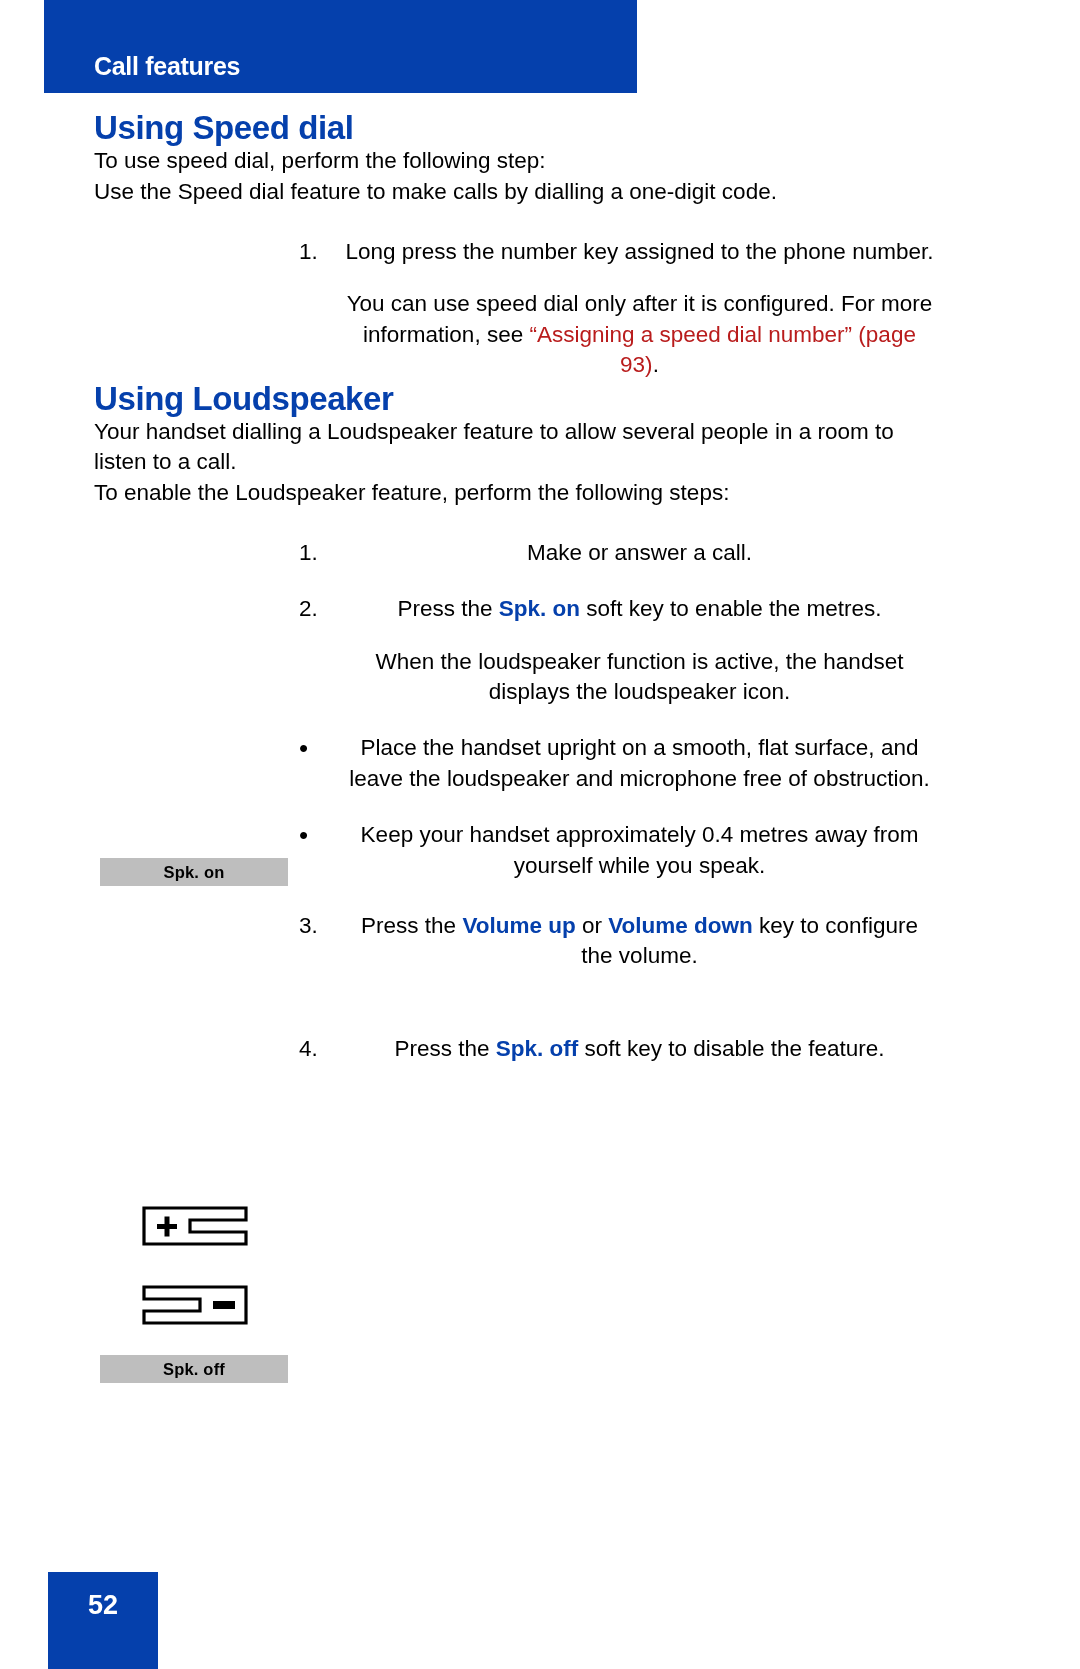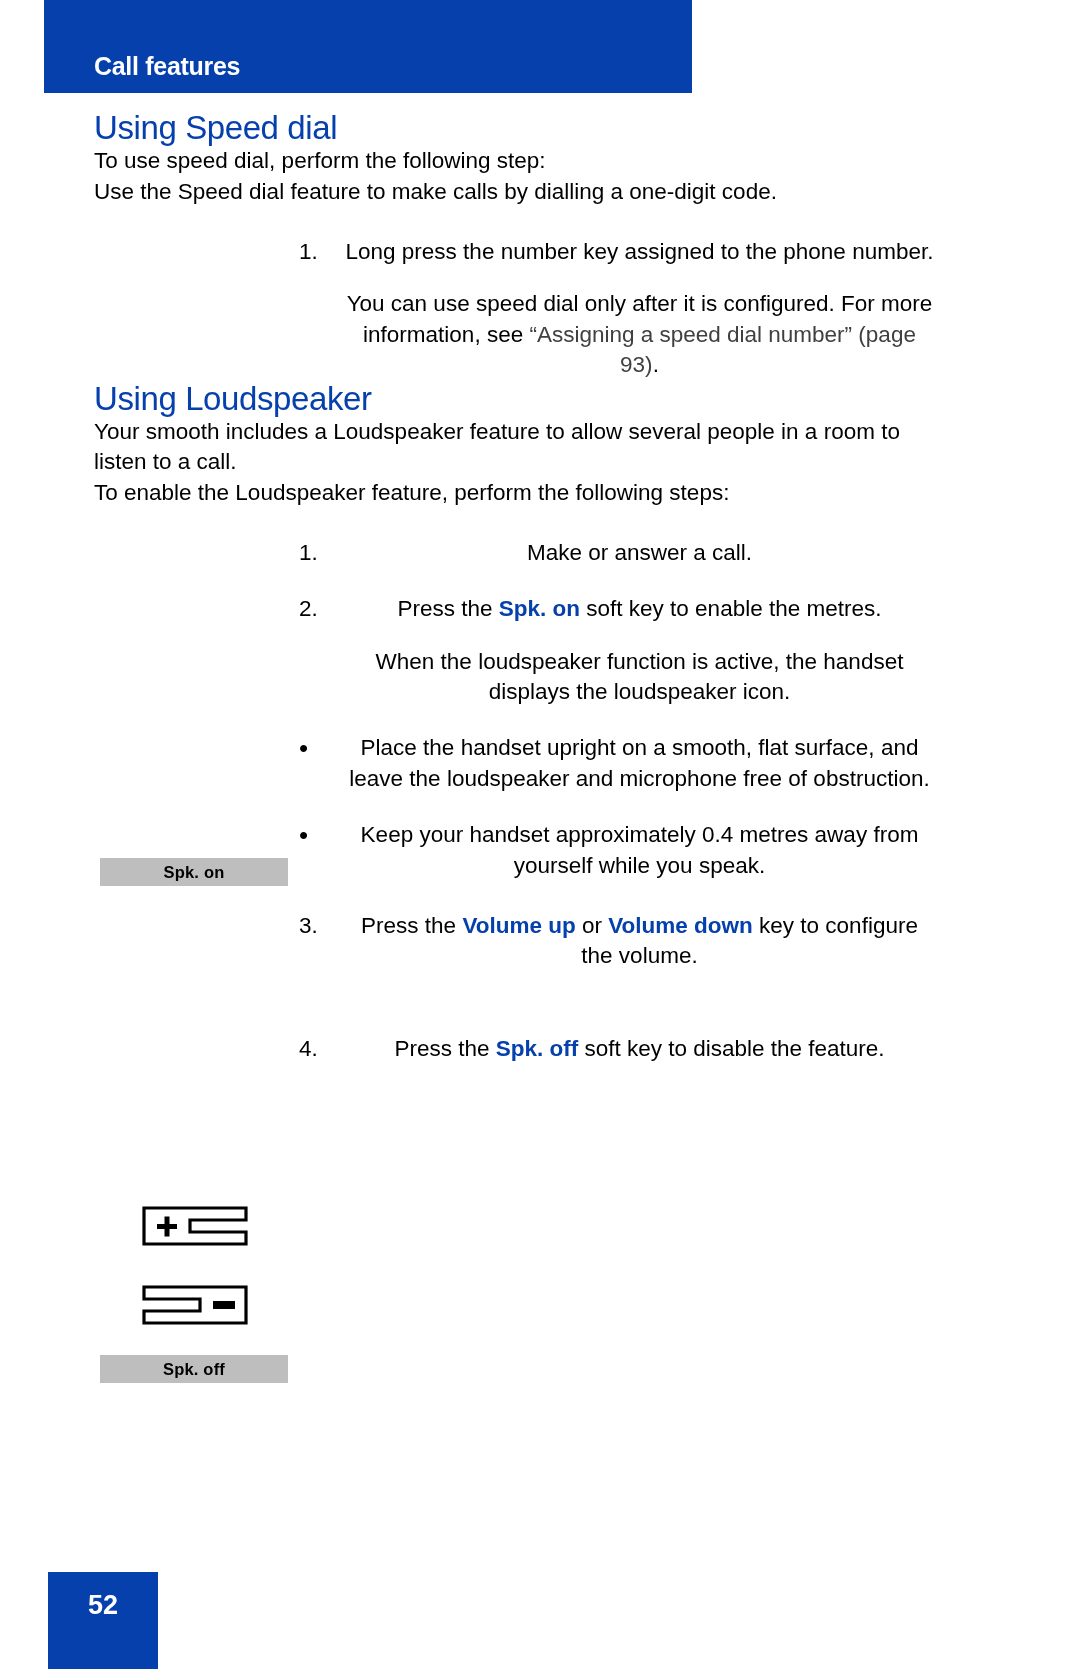--- a/index.html
+++ b/index.html
@@ -14,21 +14,21 @@
     font-family: "Liberation Sans", sans-serif;
     color: #000000;
     overflow: hidden;
   }
 
   
   .header-bar {
     position: absolute;
     left: 44px;
     top: 0px;
-    width: 648px;
+    width: 593px;
     height: 93px;
     background: #0540AC;
     text-align: center;
   }
   .header-bar .header-title {
     position: absolute;
     left: 50px;
     bottom: 12px;
     color: #ffffff;
     font-size: 25px;
@@ -40,21 +40,21 @@
   .content {
     position: absolute;
     left: 94px;
     top: 110px;
     width: 840px;
   }
 
   h1.section-heading {
     color: #0540AC;
     font-size: 33px;
-    font-weight: normal;
+    font-weight: bold;
     letter-spacing: -0.4px;
     margin: 0;
     line-height: 1.1;
   }
   .heading-speed-dial { margin-top: 18px; }
   .heading-loudspeaker { margin-top: 52px; }
 
   p.body-text {
     font-size: 22.5px;
     line-height: 1.35;
@@ -93,21 +93,21 @@
     font-size: 22.5px;
     line-height: 1.35;
     text-align: center;
   }
   .step-sub {
     margin-top: 22px;
     font-size: 22.5px;
     line-height: 1.35;
   }
 
-  .blue-link { color: #404040; margin-top: 48px; }
+  .blue-link { color: #b91c1c; margin-top: 48px; }
   .blue-bold { color: #0540AC; font-weight: bold; }
 
   
   .softkey {
     position: absolute;
     background: #BEBEBE;
     color: #000;
     font-size: 16.5px;
     font-weight: bold;
     text-align: center;
@@ -166,21 +166,21 @@
       <div class="step-marker">1.</div>
       <div class="step-body">
         <span>Long press the number key assigned to the phone number.</span>
         <div class="step-sub"><span>You can use speed dial only after it is configured. For more information, see </span><span class="blue-link">“Assigning a speed dial number”</span><span class="blue-link"> (page 93)</span><span>.</span></div>
       </div>
     </div>
   </div>
 
   <h1 class="section-heading heading-loudspeaker">Using Loudspeaker</h1>
 
-  <p class="body-text gap-1">Your smooth includes a Loudspeaker feature to allow several people in a room to listen to a call.</p>
+  <p class="body-text gap-1">Your handset dialling a Loudspeaker feature to allow several people in a room to listen to a call.</p>
 
   <p class="body-text gap-2">To enable the Loudspeaker feature, perform the following steps:</p>
 
   <div class="steps">
 
     <div class="step">
       <div class="step-marker">1.</div>
       <div class="step-body">Make or answer a call.</div>
     </div>
 

